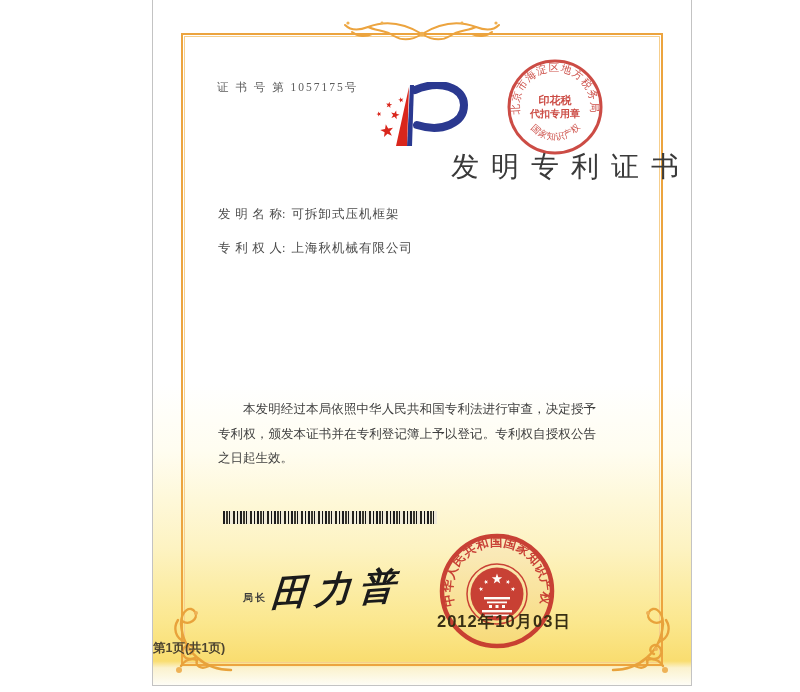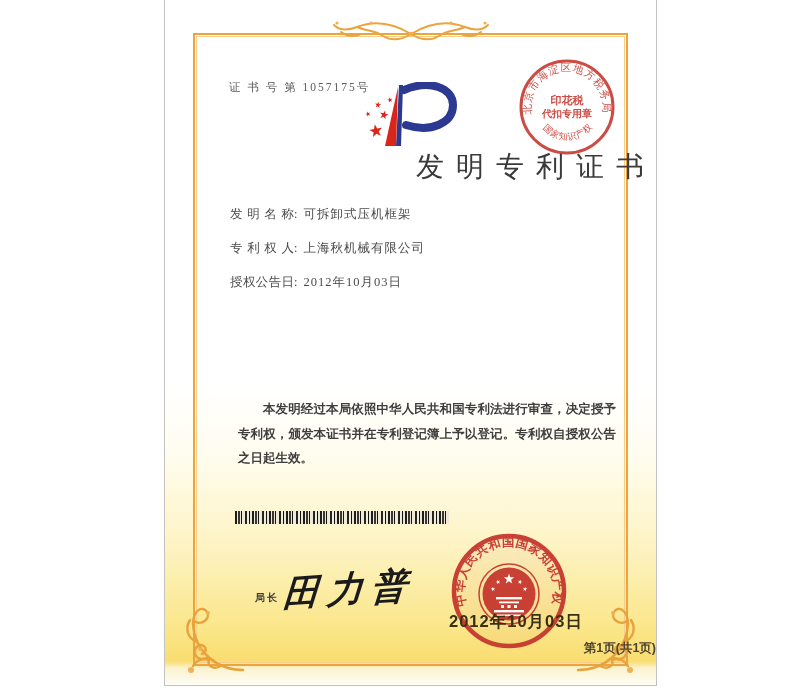--- a/index.html
+++ b/index.html
@@ -2,21 +2,21 @@
 <html><head>
 <meta charset="utf-8">
 <style>
   * { margin:0; padding:0; box-sizing:border-box; }
   body {
     width:800px; height:692px; position:relative; background:#ffffff;
     font-family:"Liberation Serif", serif; overflow:hidden;
   }
   .canvas { position:absolute; inset:0; }
   .page {
-    position:absolute; left:164px; top:0; width:493px; height:686px;
+    position:absolute; left:152px; top:0; width:540px; height:686px;
     border-left:1px solid #c3c3c3; border-right:1px solid #c3c3c3; border-bottom:1px solid #c3c3c3;
     background:linear-gradient(180deg,#ffffff 0%,#ffffff 56%,#fffdf0 66%,#fdf3c2 80%,#fbe78d 91%,#f9dd70 96.5%,#fbf2cd 97.5%,#fefdf6 100%);
   }
   .frame { position:absolute; left:28px; right:28px; top:33px; bottom:19px; border:2px solid #eca43f; }
   .frame-inner { position:absolute; inset:1px; border:1px solid #f6ce8c; }
   .ornament-top { position:absolute; top:17px; left:50%; transform:translateX(-50%); }
   .flourish-bl { position:absolute; left:18px; top:596px; }
   .flourish-br { position:absolute; right:18px; top:596px; transform:scaleX(-1); }
 
   .cert-number {
@@ -28,22 +28,22 @@
     font-size:28px; color:#3a3a3a; letter-spacing:12px; text-indent:12px; font-weight:500;
   }
   .fields { position:absolute; left:65px; top:206px; }
   .field-row { height:34px; font-size:12.5px; color:#4c4c4c;font-family:Liberation Serif, serif; }
   .f-label { display:inline-block; width:64px; text-align:justify; text-align-last:justify; }
   .f-colon { margin-right:6px; }
   .f-value { letter-spacing:1px; }
 
   .paras {
     position:absolute; left:65px; top:397px; width:378px;
-    font-family:"Liberation Sans", sans-serif; font-weight:bold;
-    font-size:12.5px; line-height:24.5px; color:#3e3e3e; text-align:justify;margin-left:8px;
+    font-family:"Liberation Sans", sans-serif; font-weight:normal;
+    font-size:12.5px; line-height:24.5px; color:#3e3e3e; text-align:justify;
   }
   .paras p { text-indent:2em; }
 
   .barcode {
     position:absolute; left:70px; top:511px; width:214px; height:13px;
     background:repeating-linear-gradient(90deg,
       #1d1d1d 0 2px,#f2eedd 2px 3px,#3a382e 3px 5px,#ece7d2 5px 6px,
       #151515 6px 7px,#efead8 7px 10px,#26241c 10px 12px,#f2eedd 12px 14px,
       #111 14px 15px,#ece7d2 15px 17px);
   }
@@ -58,21 +58,21 @@
     transform:rotate(-4deg) skewX(-8deg); font-style:italic; font-weight:bold;
   }
   .office-seal { position:absolute; left:284px; top:531px; opacity:0.93; }
   .tax-stamp { position:absolute; left:352px; top:57px; opacity:0.88; }
   .issue-date {
     position:absolute; left:284px; top:611px; z-index:5;
     font-family:"Liberation Sans", sans-serif; font-weight:bold;
     font-size:16.5px; color:#382f14; letter-spacing:1px;
   }
   .footer {
-    position:absolute; top:640px; width:100%; text-align:right;
+    position:absolute; top:640px; width:100%; text-align:left;
     font-family:"Liberation Sans", sans-serif; font-weight:bold;
     font-size:12.5px; color:#4d4430;
   }
   .seal-arc-text { font-size:12.5px; font-weight:bold; letter-spacing:0.5px; }
   .stamp-arc-top { font-size:10.5px; letter-spacing:1px; }
   .stamp-arc-bottom { font-size:9px; letter-spacing:0.5px; }
   .stamp-center { font-weight:bold; }
 </style>
 </head>
 <body>
@@ -164,23 +164,20 @@
     </svg>
 
     <div class="title">发明专利证书</div>
 
     <div class="fields">
       <div class="field-row">
         <span class="f-label">发明名称</span><span class="f-colon">:</span><span class="f-value">可拆卸式压机框架</span>
       </div>
       <div class="field-row">
         <span class="f-label">专利权人</span><span class="f-colon">:</span><span class="f-value">上海秋机械有限公司</span>
-      </div>
-      <div class="field-row">
-        <span class="f-label">授权公告日</span><span class="f-colon">:</span><span class="f-value">2012年10月03日</span>
       </div>
     </div>
 
     <div class="paras">
       <p>本发明经过本局依照中华人民共和国专利法进行审查，决定授予专利权，颁发本证书并在专利登记簿上予以登记。专利权自授权公告之日起生效。</p>
     </div>
 
     <div class="barcode"></div>
 
     <div class="director">局长</div>

